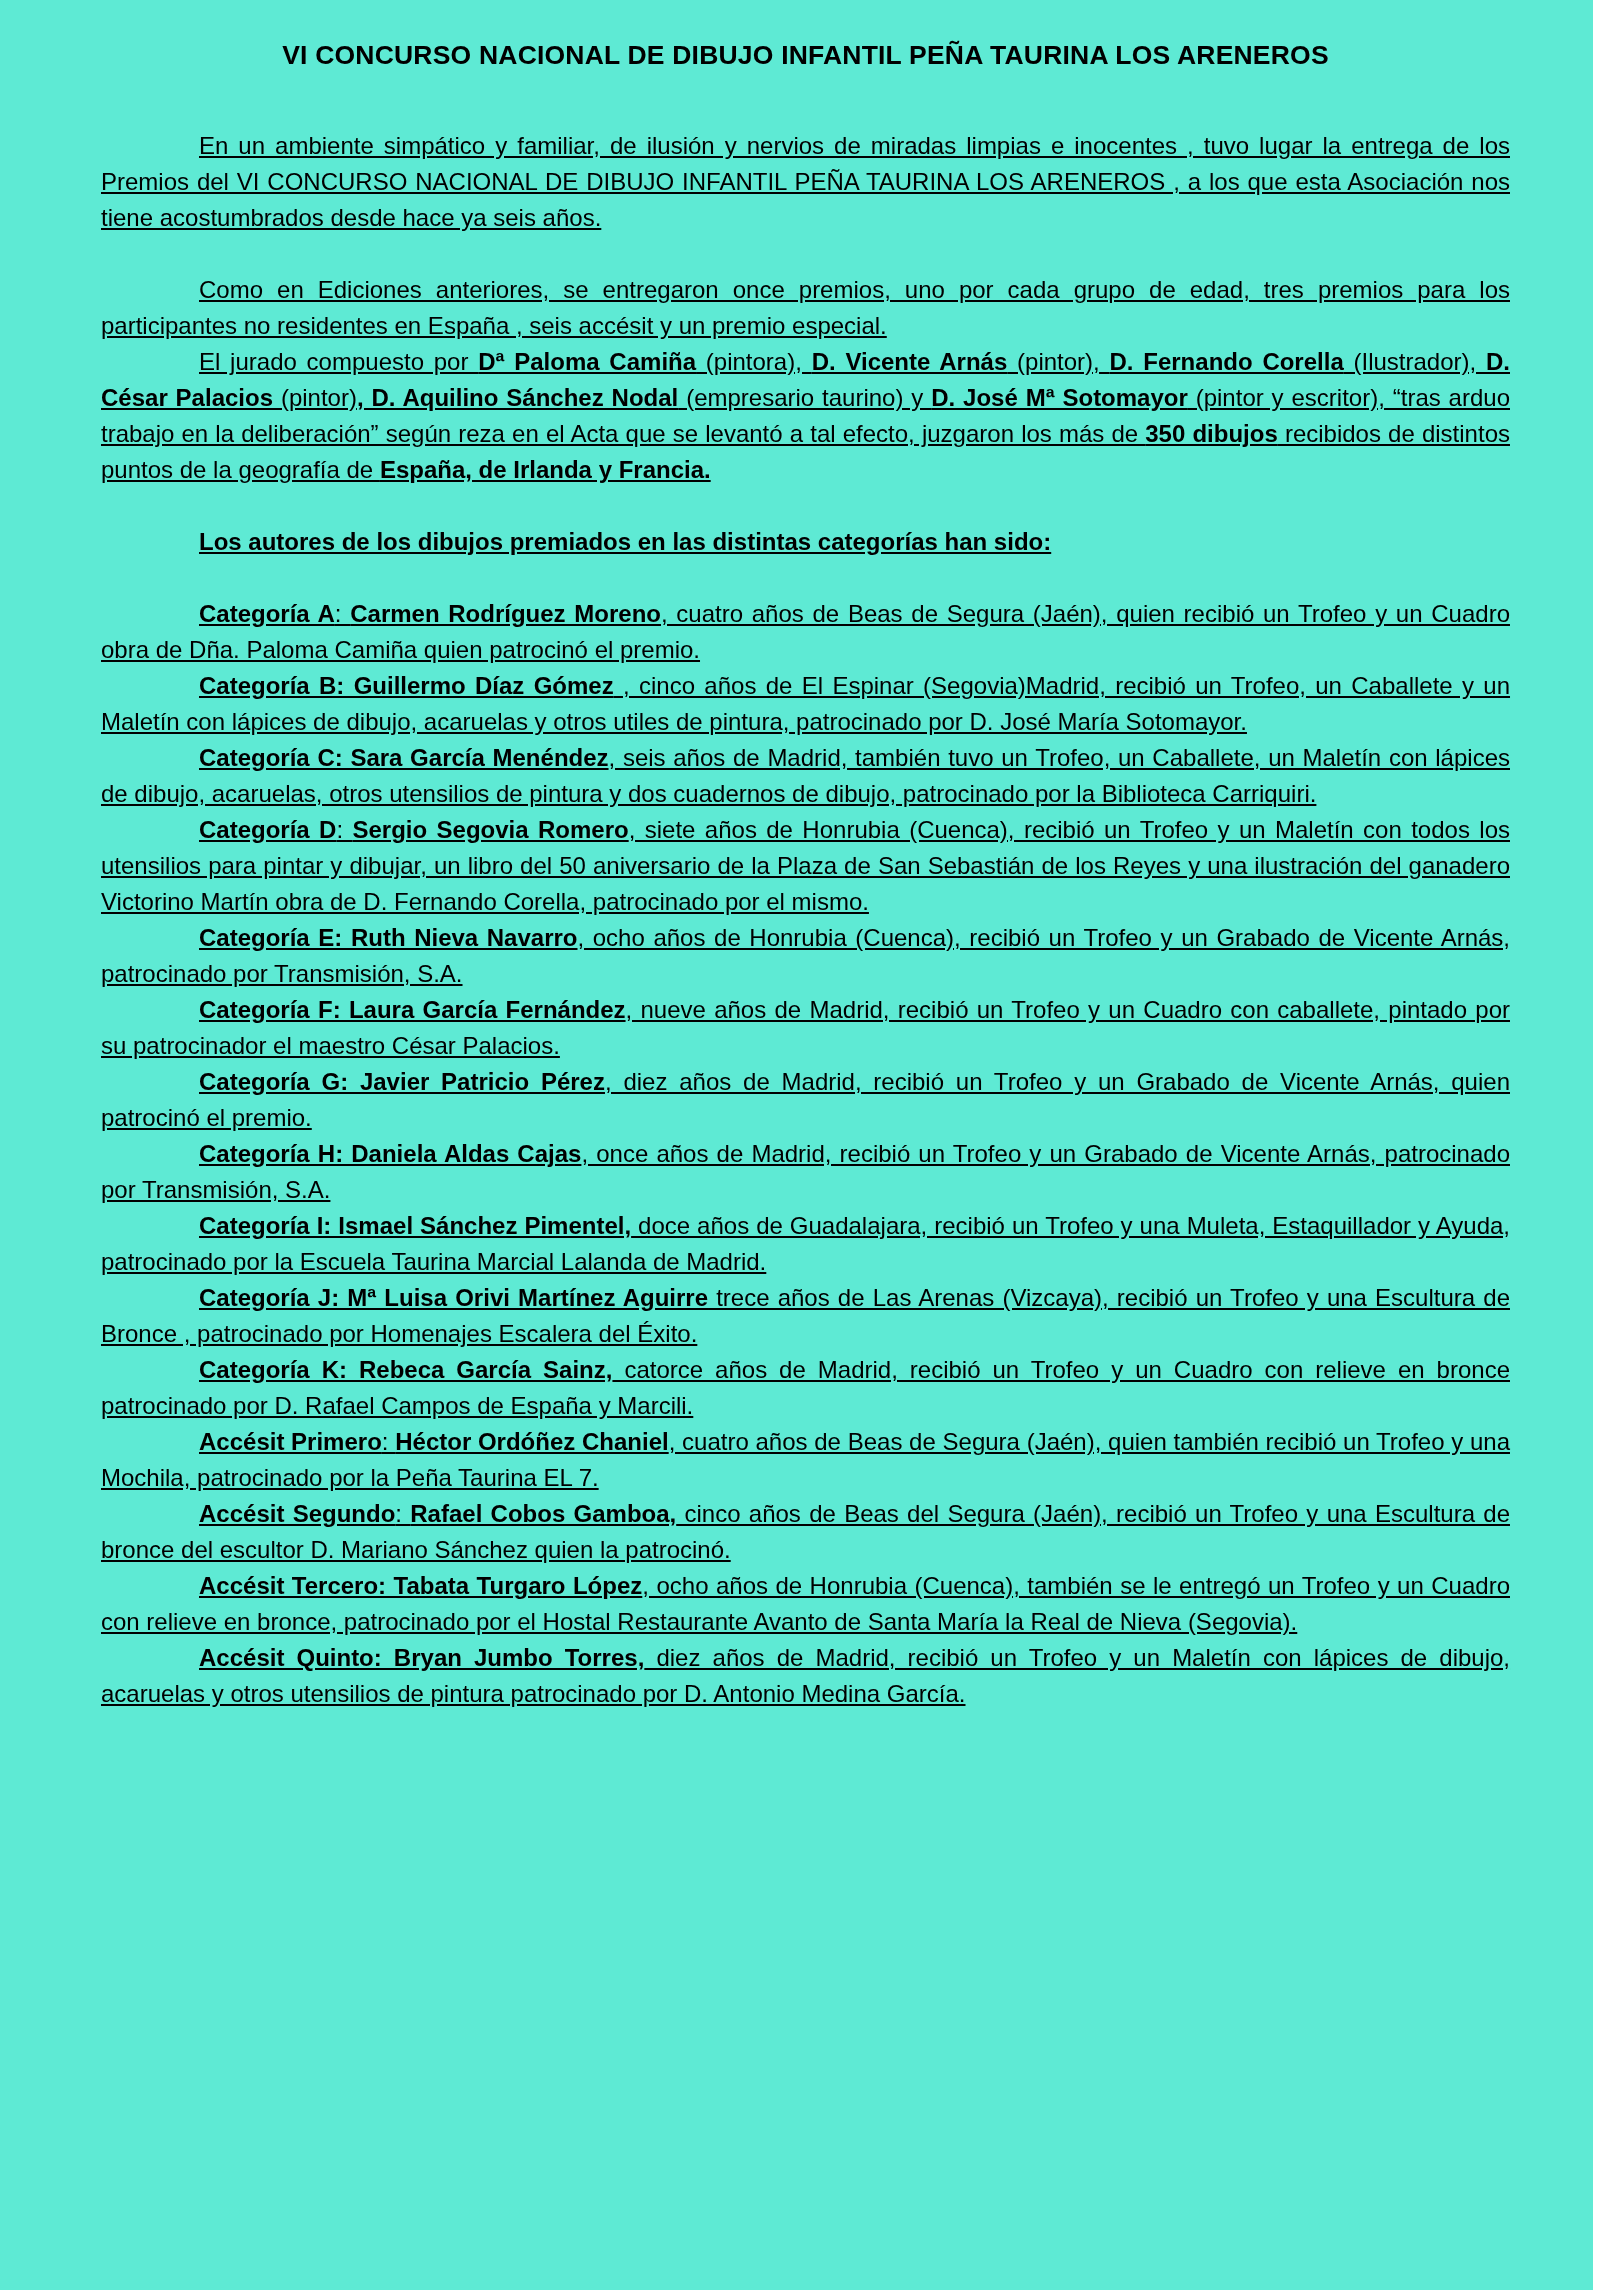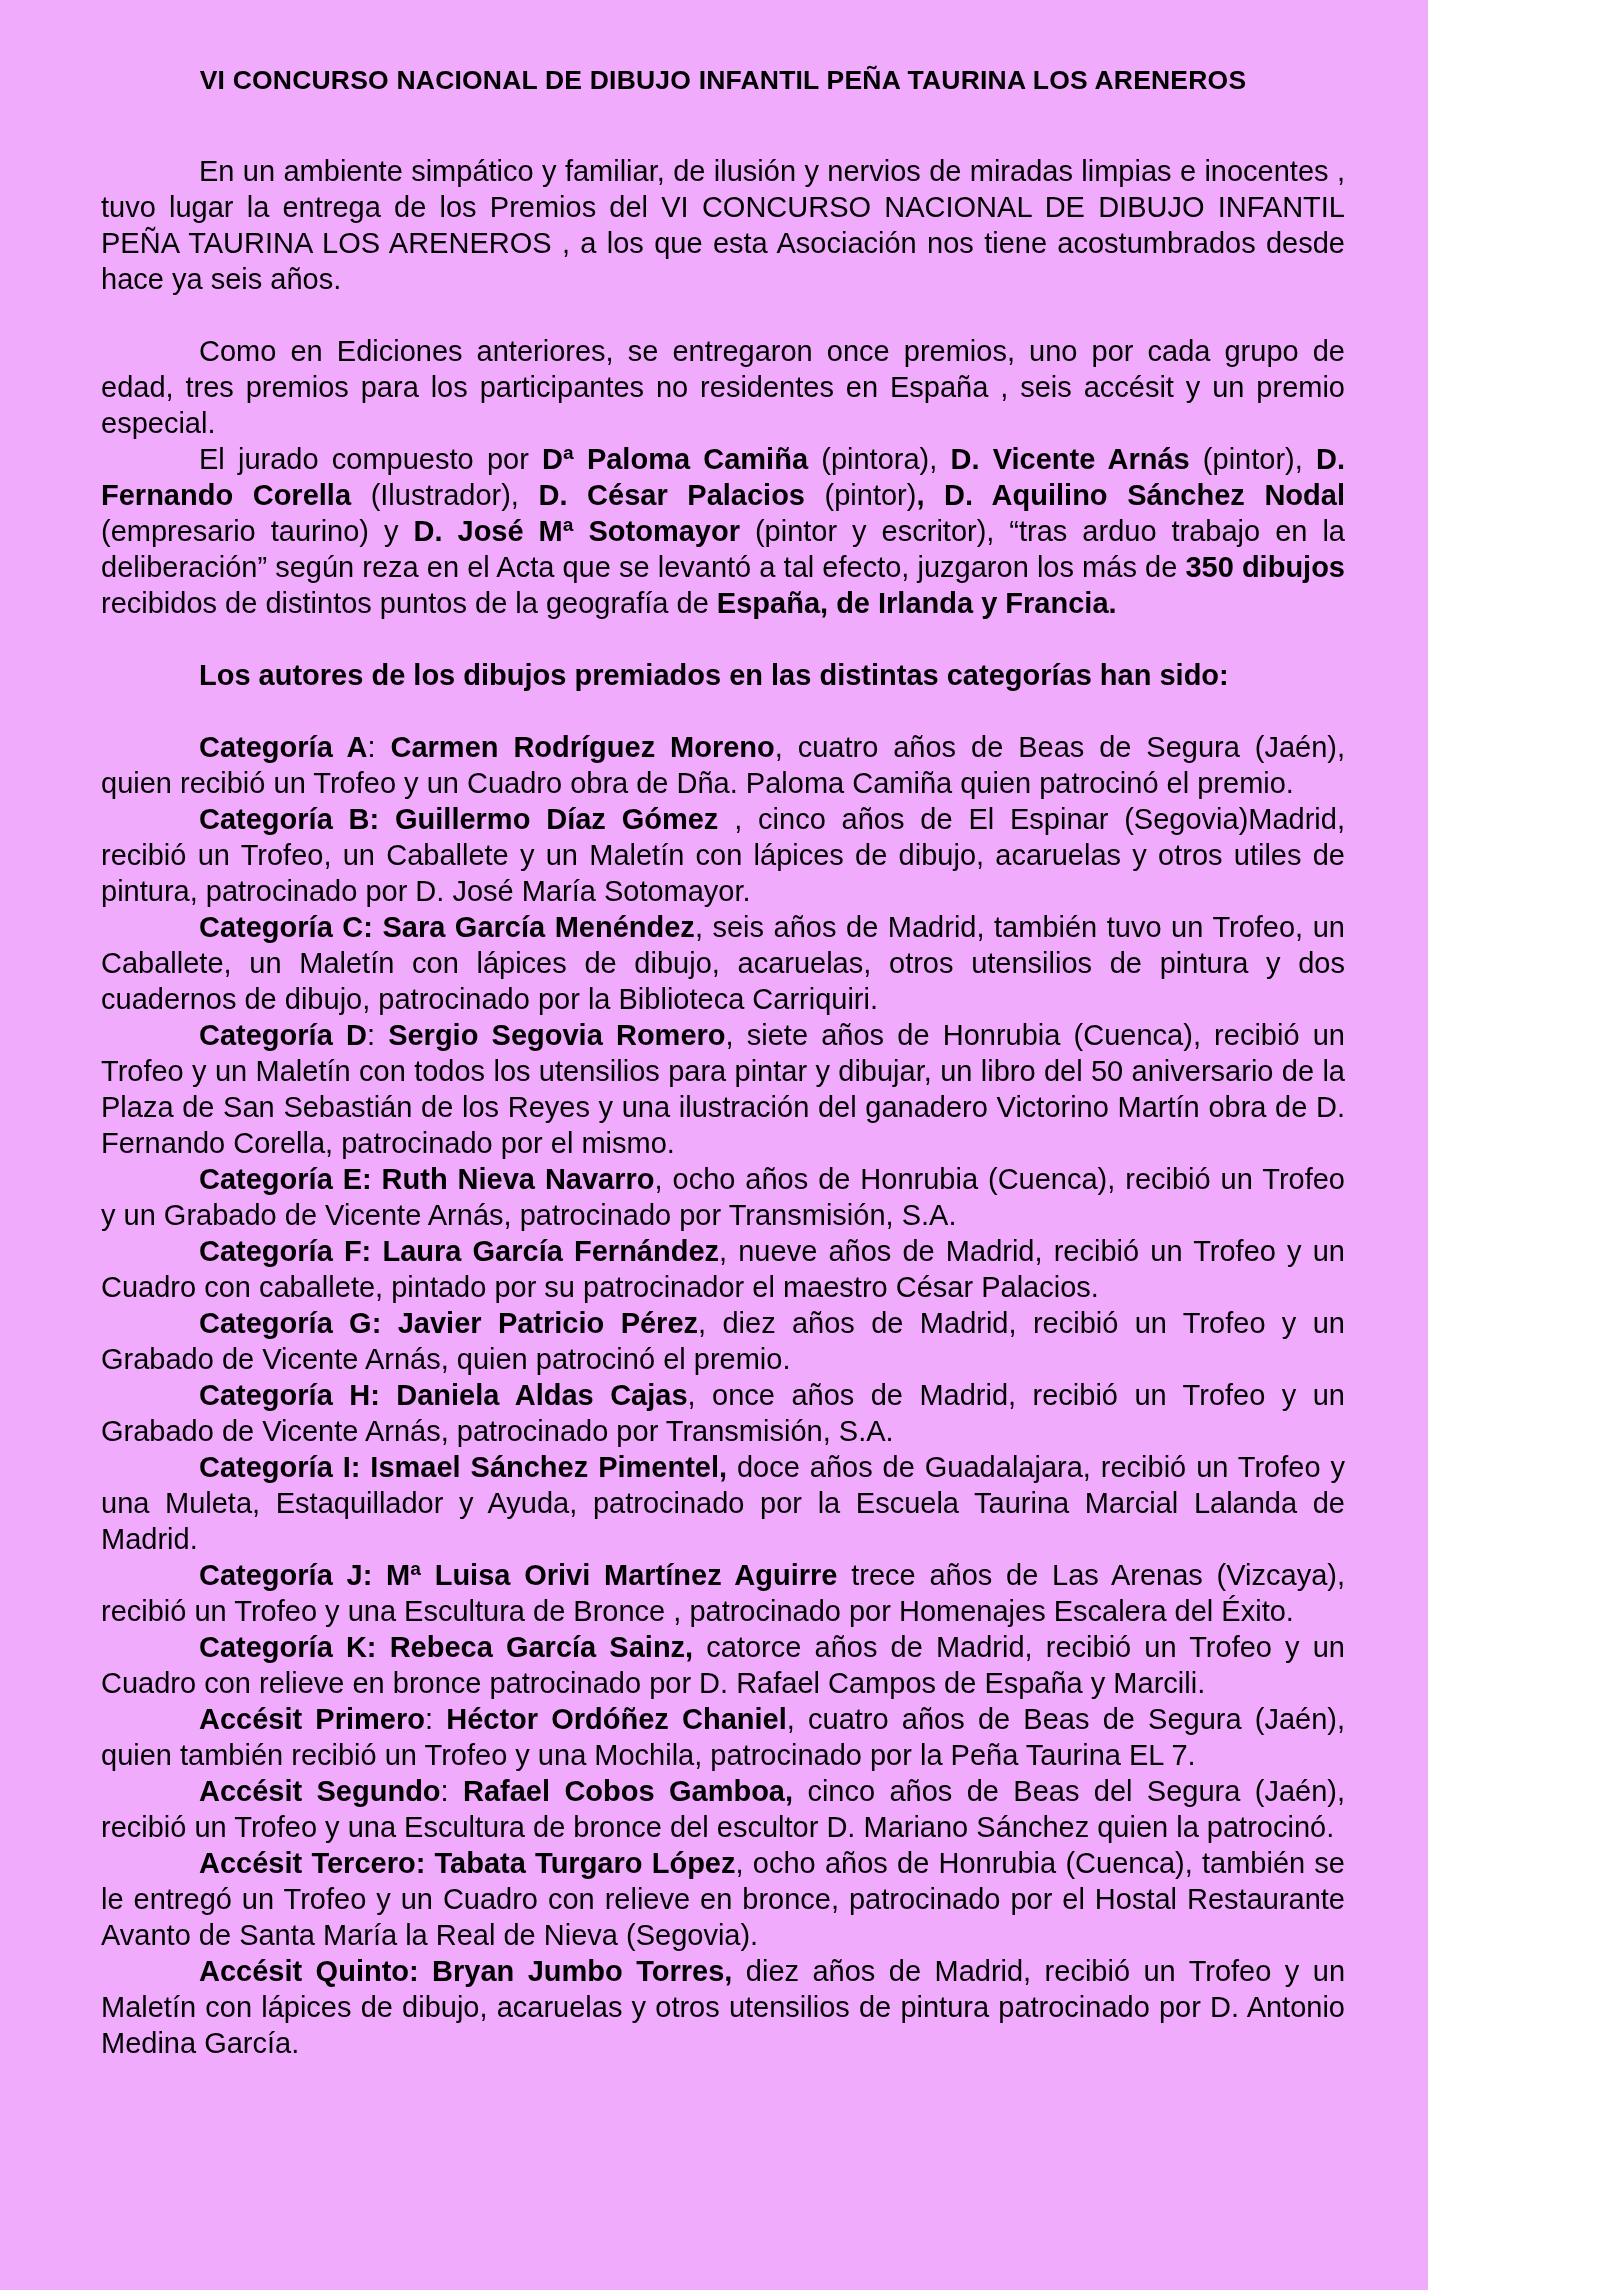--- a/index.html
+++ b/index.html
@@ -9,39 +9,40 @@
   }
   body {
     width: 1620px;
     height: 2291px;
     font-family: "Liberation Sans", sans-serif;
     color: #000000;
     -webkit-font-smoothing: antialiased;
   }
   .page {
     box-sizing: border-box;
-    width: 1428px;
+    width: 1593px;
     height: 2291px;
-    padding: 65px 83px 39px 101px;
-    background: #f0abfc;
+    padding: 40px 83px 39px 101px;
+    background: #5eead4;
     overflow: hidden;
   }
   .title {
     font-size: 26.5px;
     font-weight: bold;
     text-align: center;
     margin: 0 0 57px 0;
     letter-spacing: 0.2px;
   }
   .para {
-    font-size: 29px;
+    font-size: 24px;
     line-height: 36px;
     text-align: justify;
     text-indent: 98px;
     margin: 0;
+    text-decoration: underline;
   }
   .para.gap-after {
     margin-bottom: 36px;
   }
   .b {
     font-weight: bold;
   }
 </style>
 </head>
 <body>

